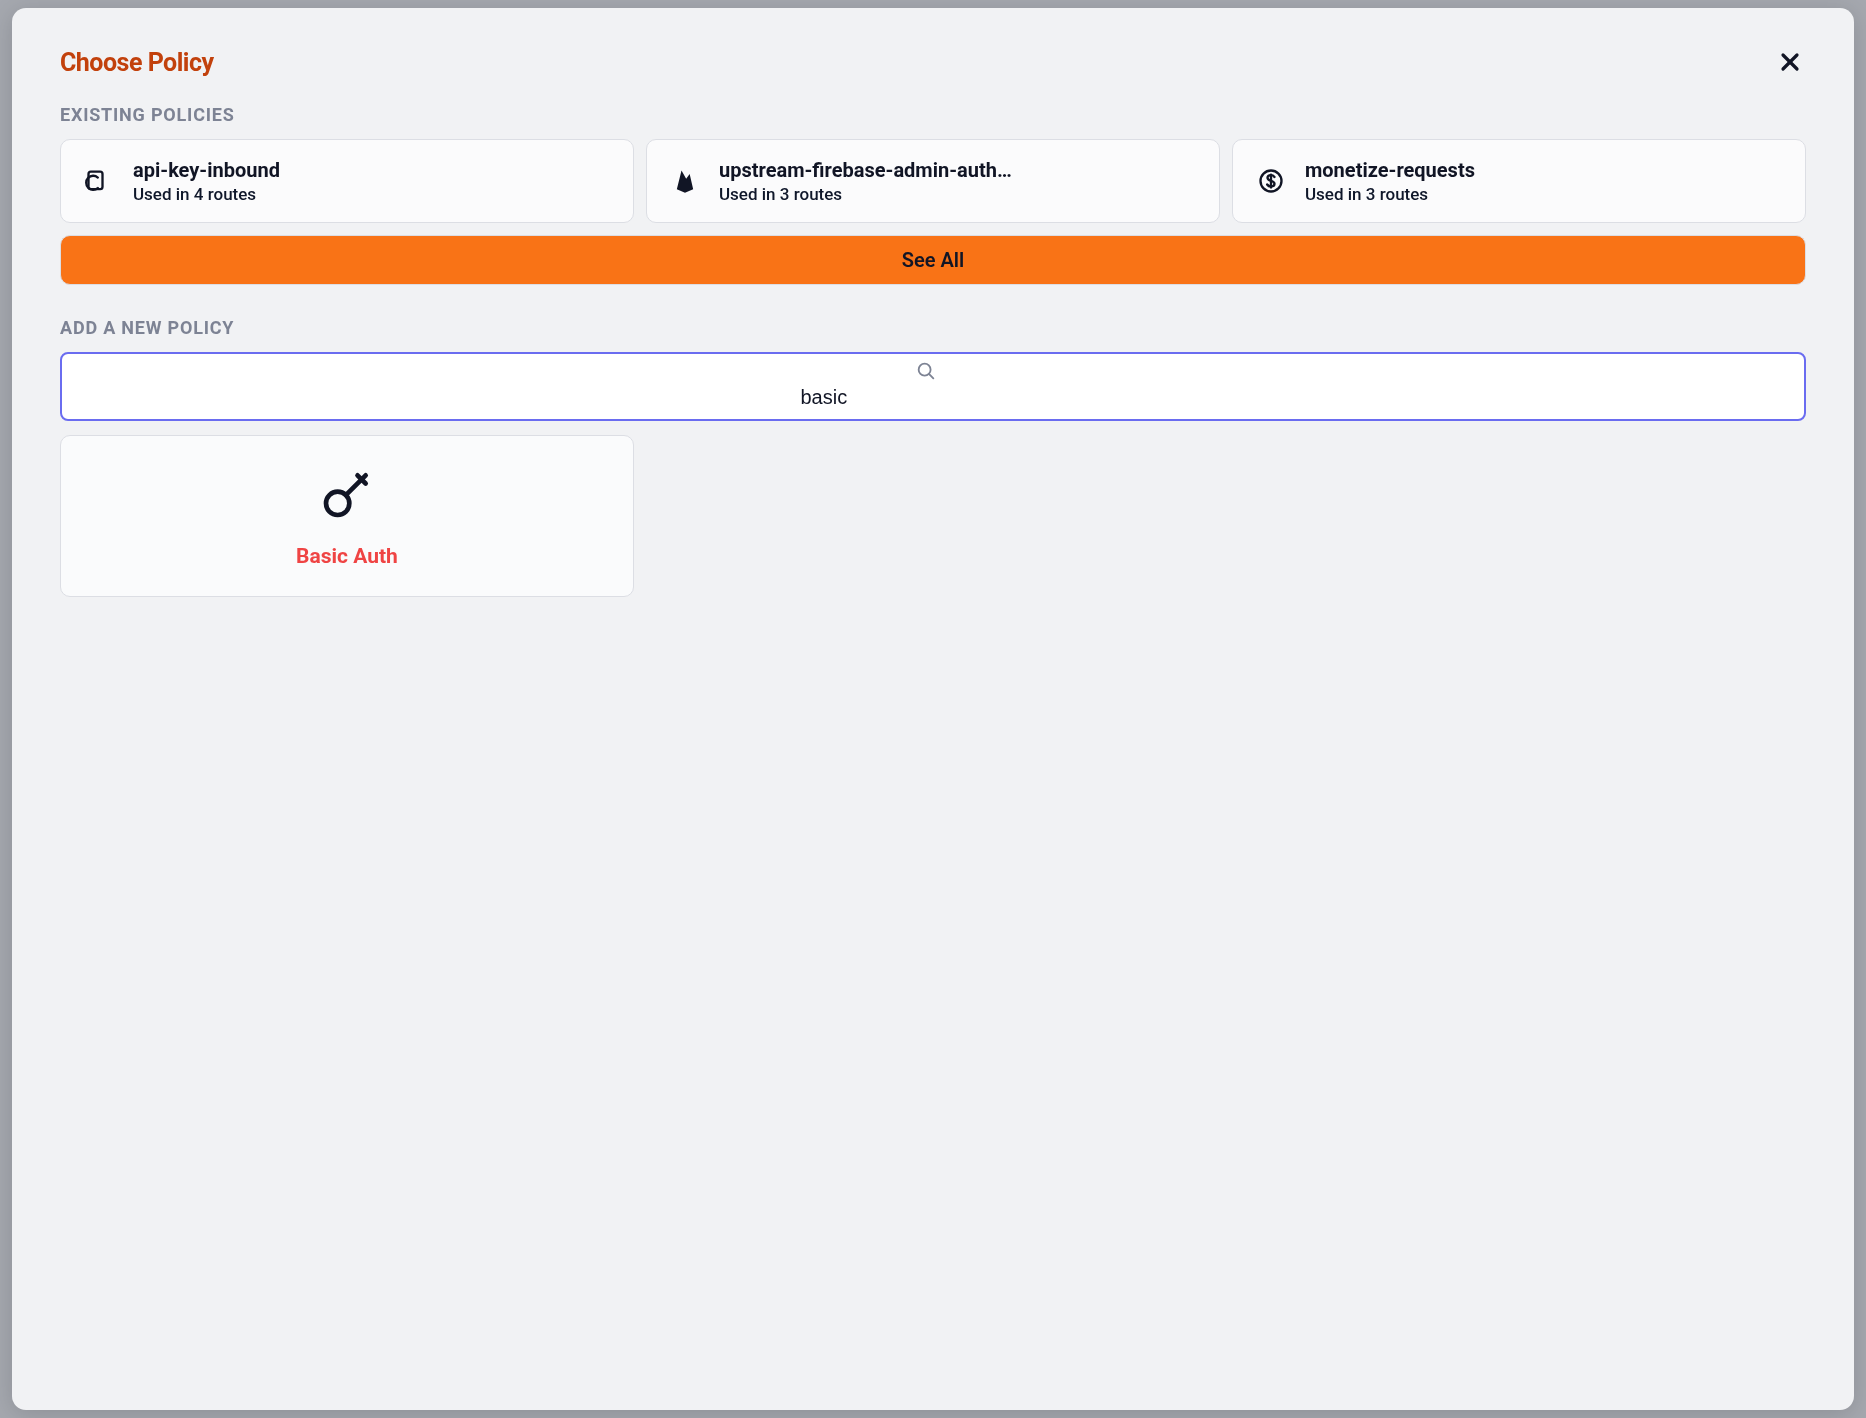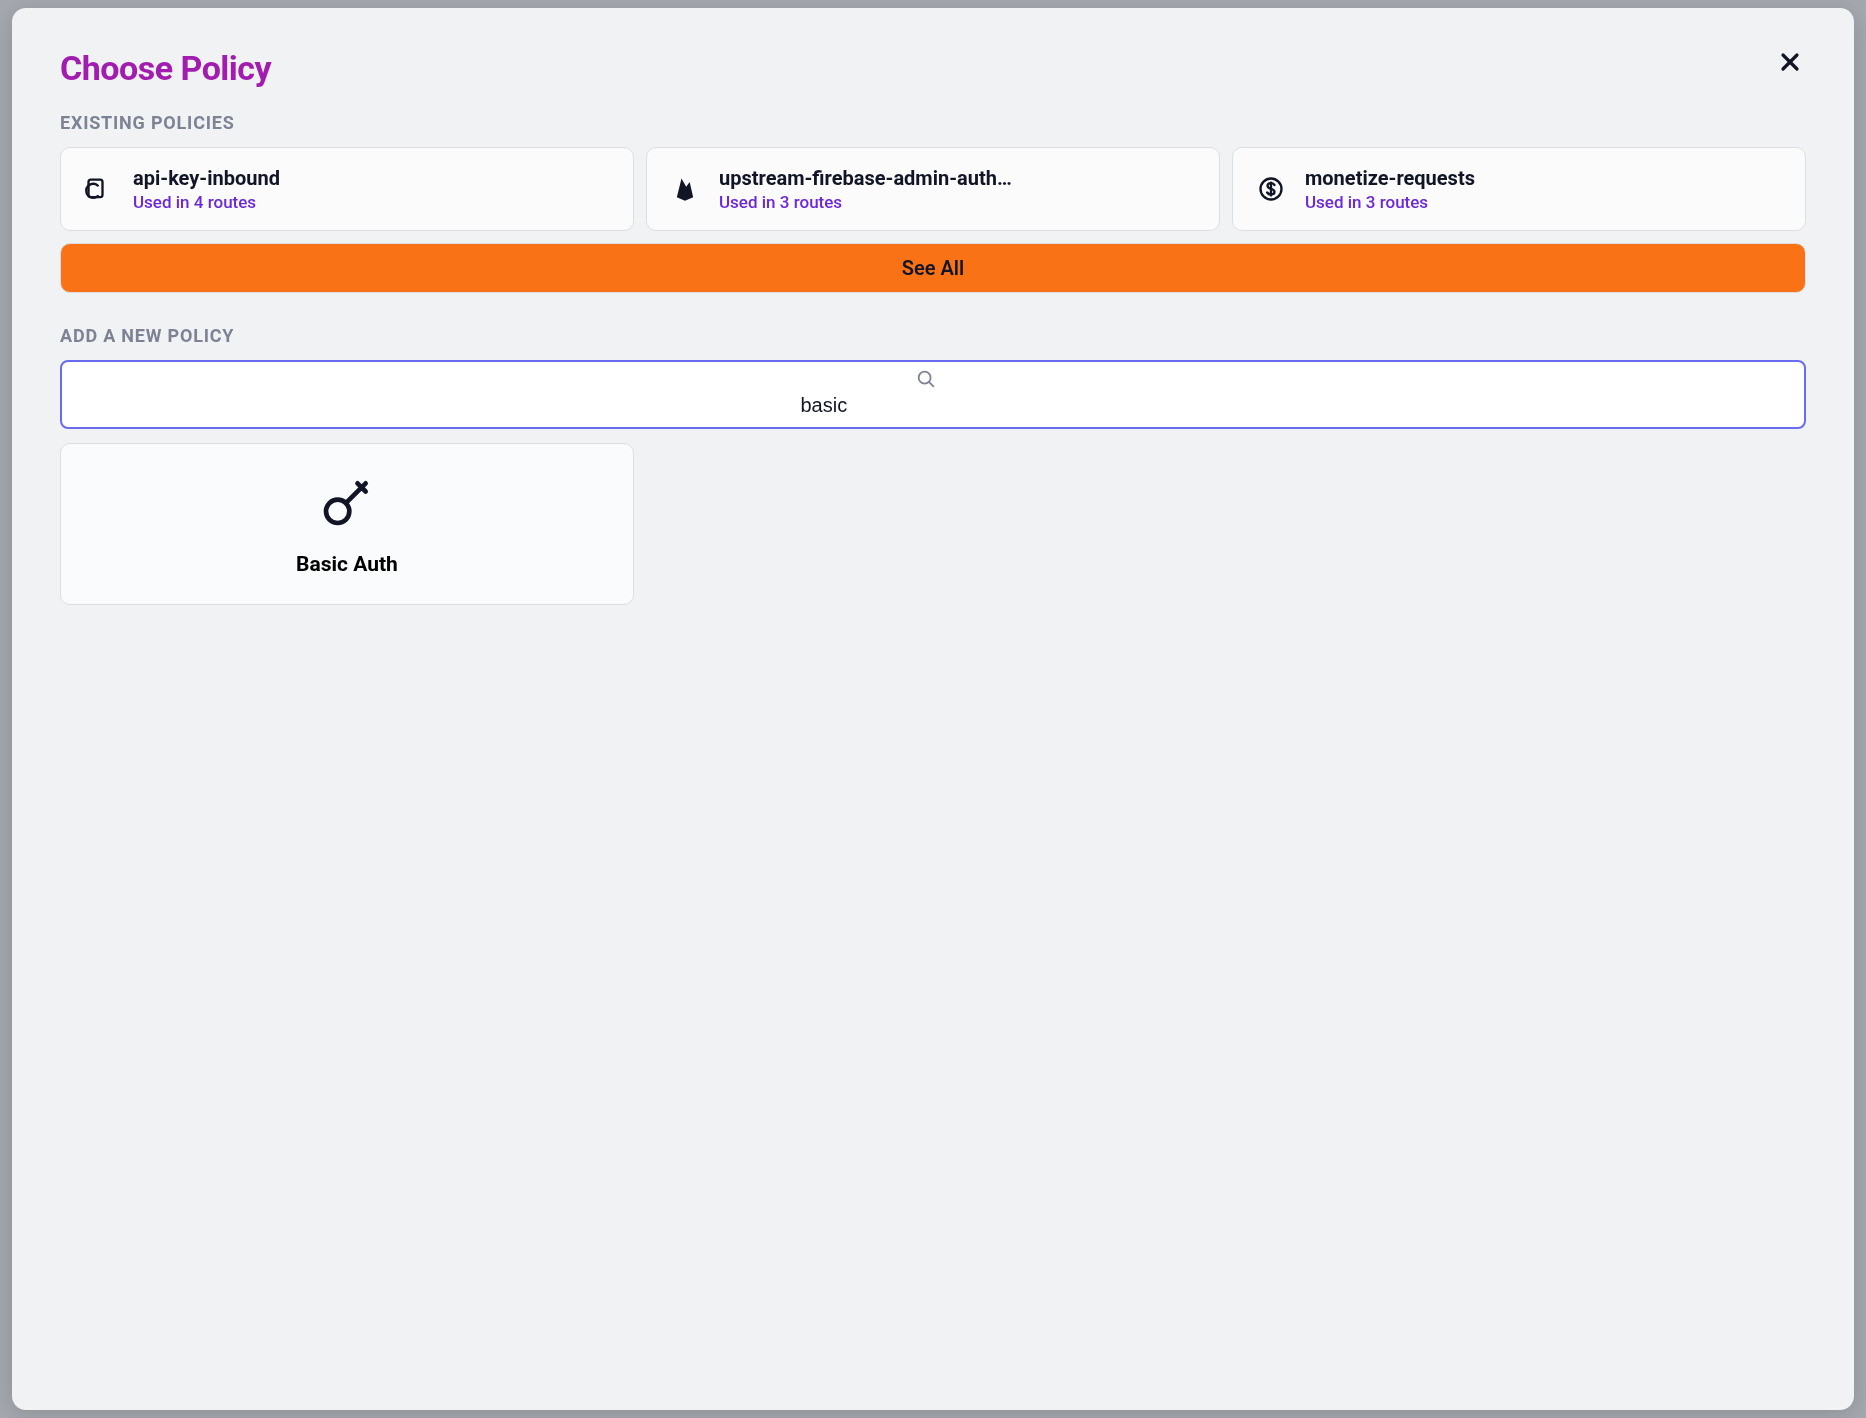--- a/index.html
+++ b/index.html
@@ -26,23 +26,23 @@
     display: flex;
     flex-direction: column;
     position: relative;
   }
   .modal-header {
     display: flex;
     align-items: flex-start;
     justify-content: space-between;
   }
   .modal-title {
-    font-size: 34px;
-    font-weight: 700;
-    color: #a21caf;
+    font-size: 25px;
+    font-weight: 700;
+    color: #c2410c;
     letter-spacing: -0.5px;
   }
   .close-btn {
     width: 32px; height: 32px;
     display: flex; align-items: center; justify-content: center;
     cursor: pointer;
     color: #111525;
   }
   .close-btn svg { width: 24px; height: 24px; }
   .section-label {
@@ -86,21 +86,21 @@
     font-size: 20px;
     font-weight: 700;
     color: #111525;
     white-space: nowrap;
     overflow: hidden;
     text-overflow: ellipsis;
     max-width: 100%;
   }
   .policy-sub {
     font-size: 17px;
-    color: #6d28d9;
+    color: #0f172a;
     font-weight: 500;
   }
   .see-all {
     margin-top: 12px;
     background: #f97316;
     border: 1px solid #dcdee4;
     border-radius: 10px;
     padding: 12px 0;
     text-align: center;
     font-size: 20px;
@@ -157,21 +157,21 @@
   }
   .result-icon {
     width: 56px; height: 56px;
     display: flex; align-items: center; justify-content: center;
     color: #111525;
   }
   .result-icon svg { width: 56px; height: 56px; }
   .result-name {
     font-size: 21px;
     font-weight: 700;
-    color: #000000;
+    color: #ef4444;
     text-align: right;
   }
 </style>
 </head>
 <body>
 
 <div class="backdrop">
   <div class="modal">
 
     <div class="modal-header">

